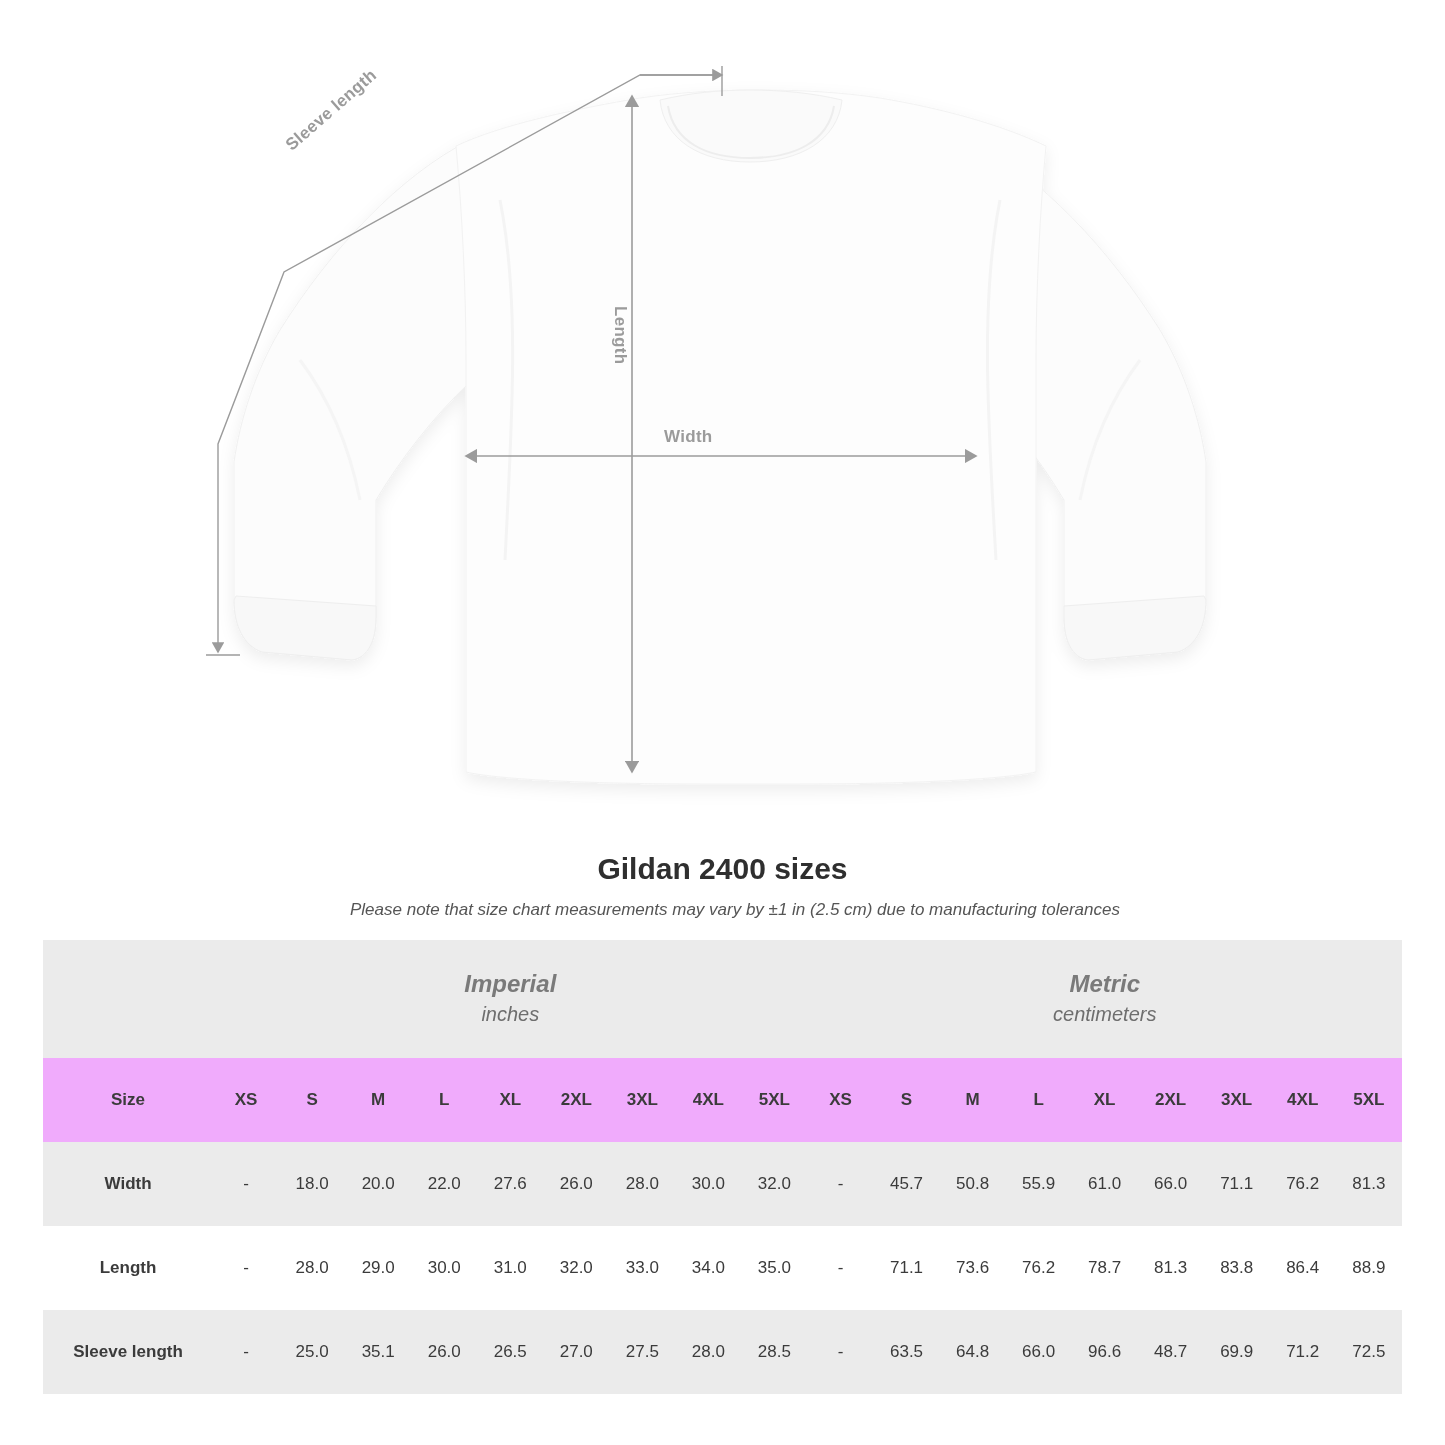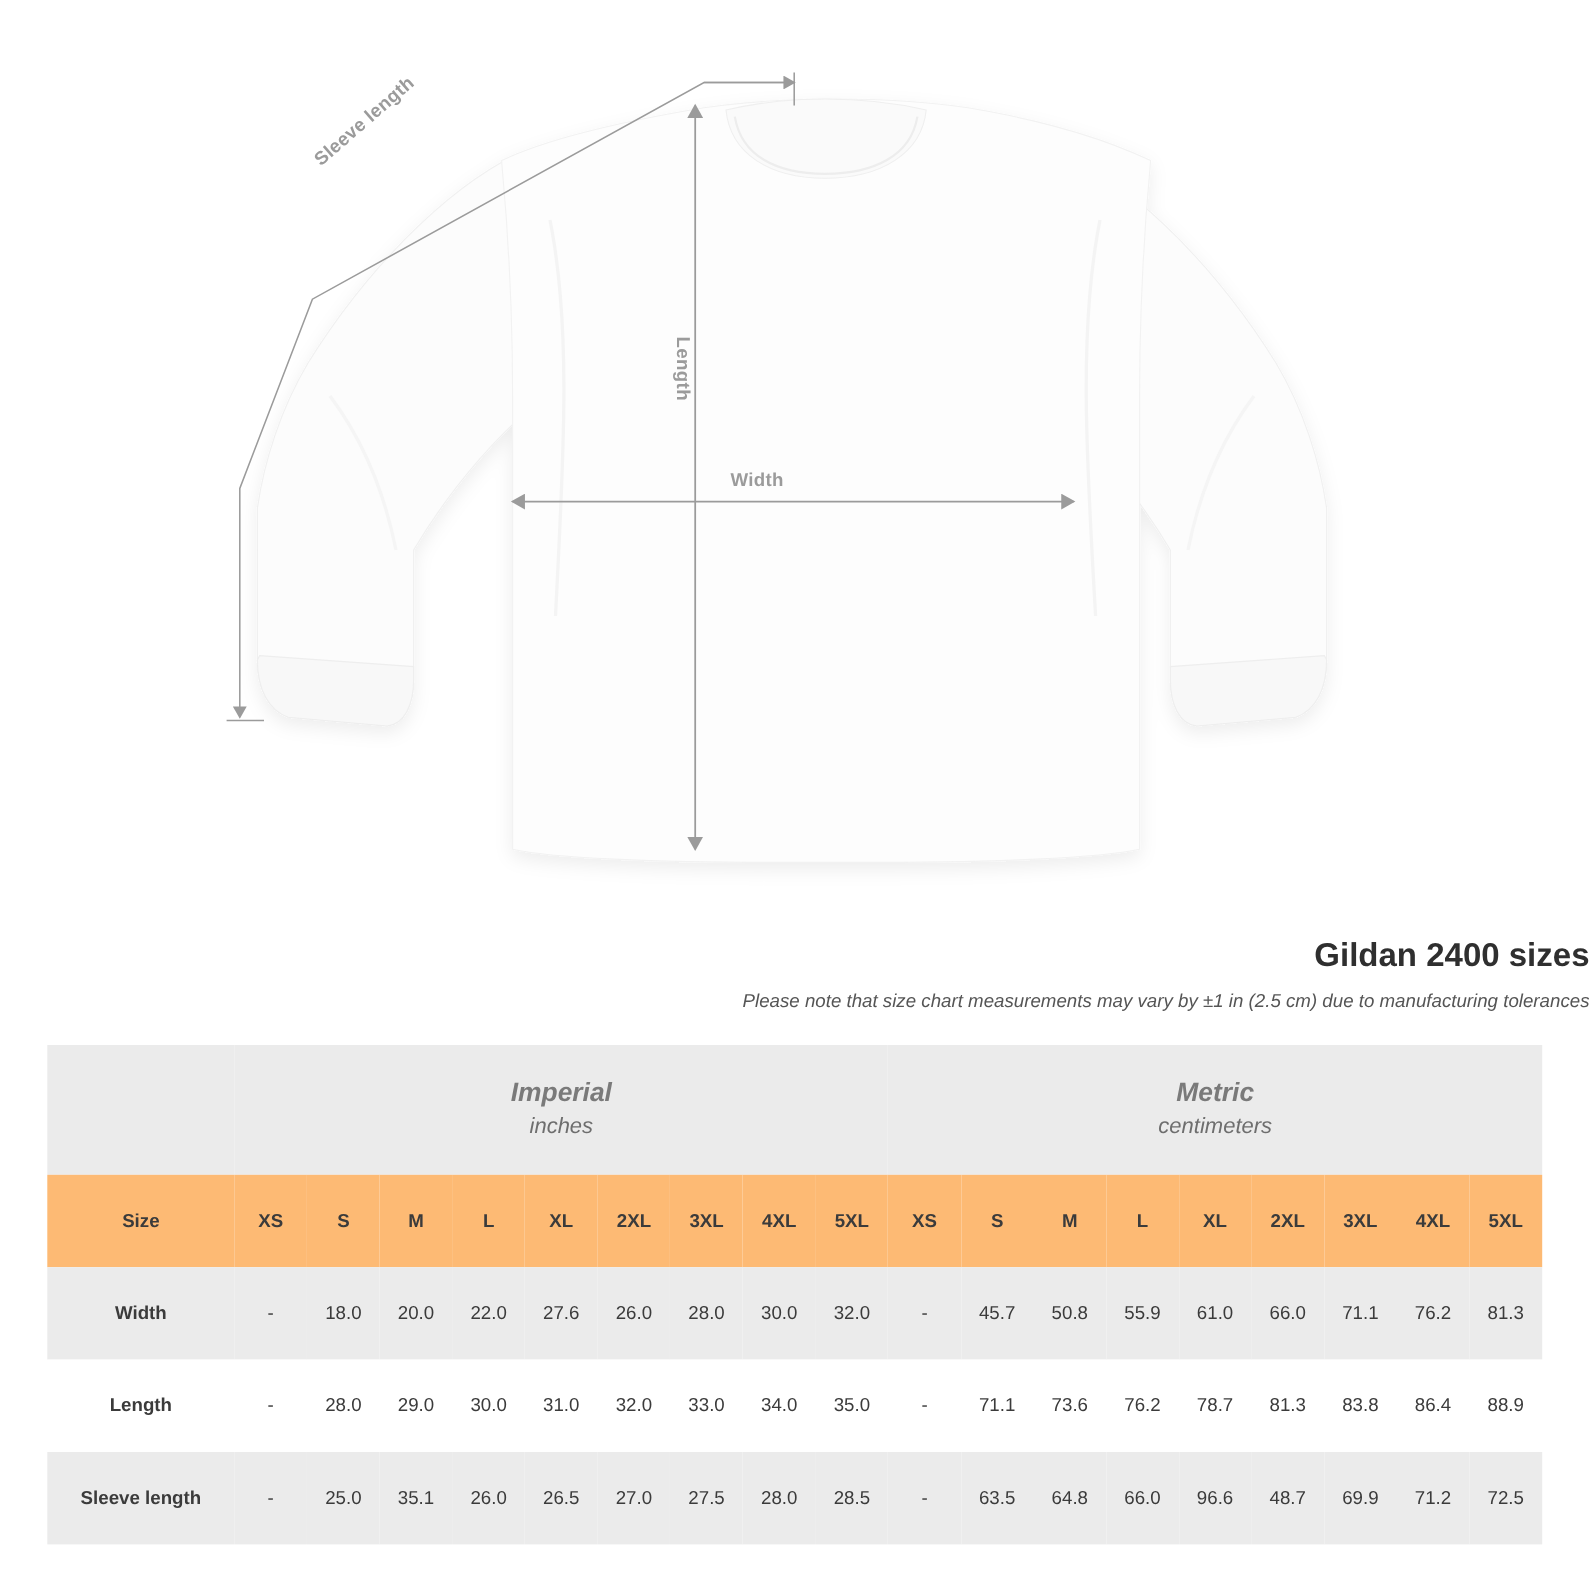--- a/index.html
+++ b/index.html
@@ -51,40 +51,40 @@
   }
   .meas-label.sleeve-label {
     left: 282px;
     top: 140px;
     transform-origin: left top;
     transform: rotate(-41deg);
   }
 
   
   .title-block {
-    text-align: right;
+    text-align: center;
     margin-top: 22px;
   }
   .chart-title {
     font-size: 30px;
     font-weight: bold;
     color: #2f2f2f;
     margin: 0 0 14px 0;
   }
   .chart-note {
     font-size: 17px;
     font-style: italic;
     color: #555555;
     margin: 0;
     padding-left: 25px;
   }
 
   
   .table-wrap {
-    margin-top: 30px;
+    margin-top: 20px;
     padding: 0 43px;
     box-sizing: border-box;
     width: 1358px;
   }
   table.size-table {
     border-collapse: collapse;
     width: 1359px;
     table-layout: fixed;
   }
   table.size-table td,
@@ -107,21 +107,21 @@
     color: #7a7a7a;
     line-height: 1.25;
   }
   .unit-head .unit-sub {
     font-size: 20px;
     font-style: italic;
     color: #6e6e6e;
     line-height: 1.5;
   }
   tr.header-row td {
-    background: #fdba74;
+    background: #f0abfc;
     font-weight: bold;
     color: #3b3b3b;
   }
   tr.header-row td.rowlabel {
     font-weight: bold;
   }
   tr.band td {
     background: #ebebeb;
   }
   tr.plain td {

